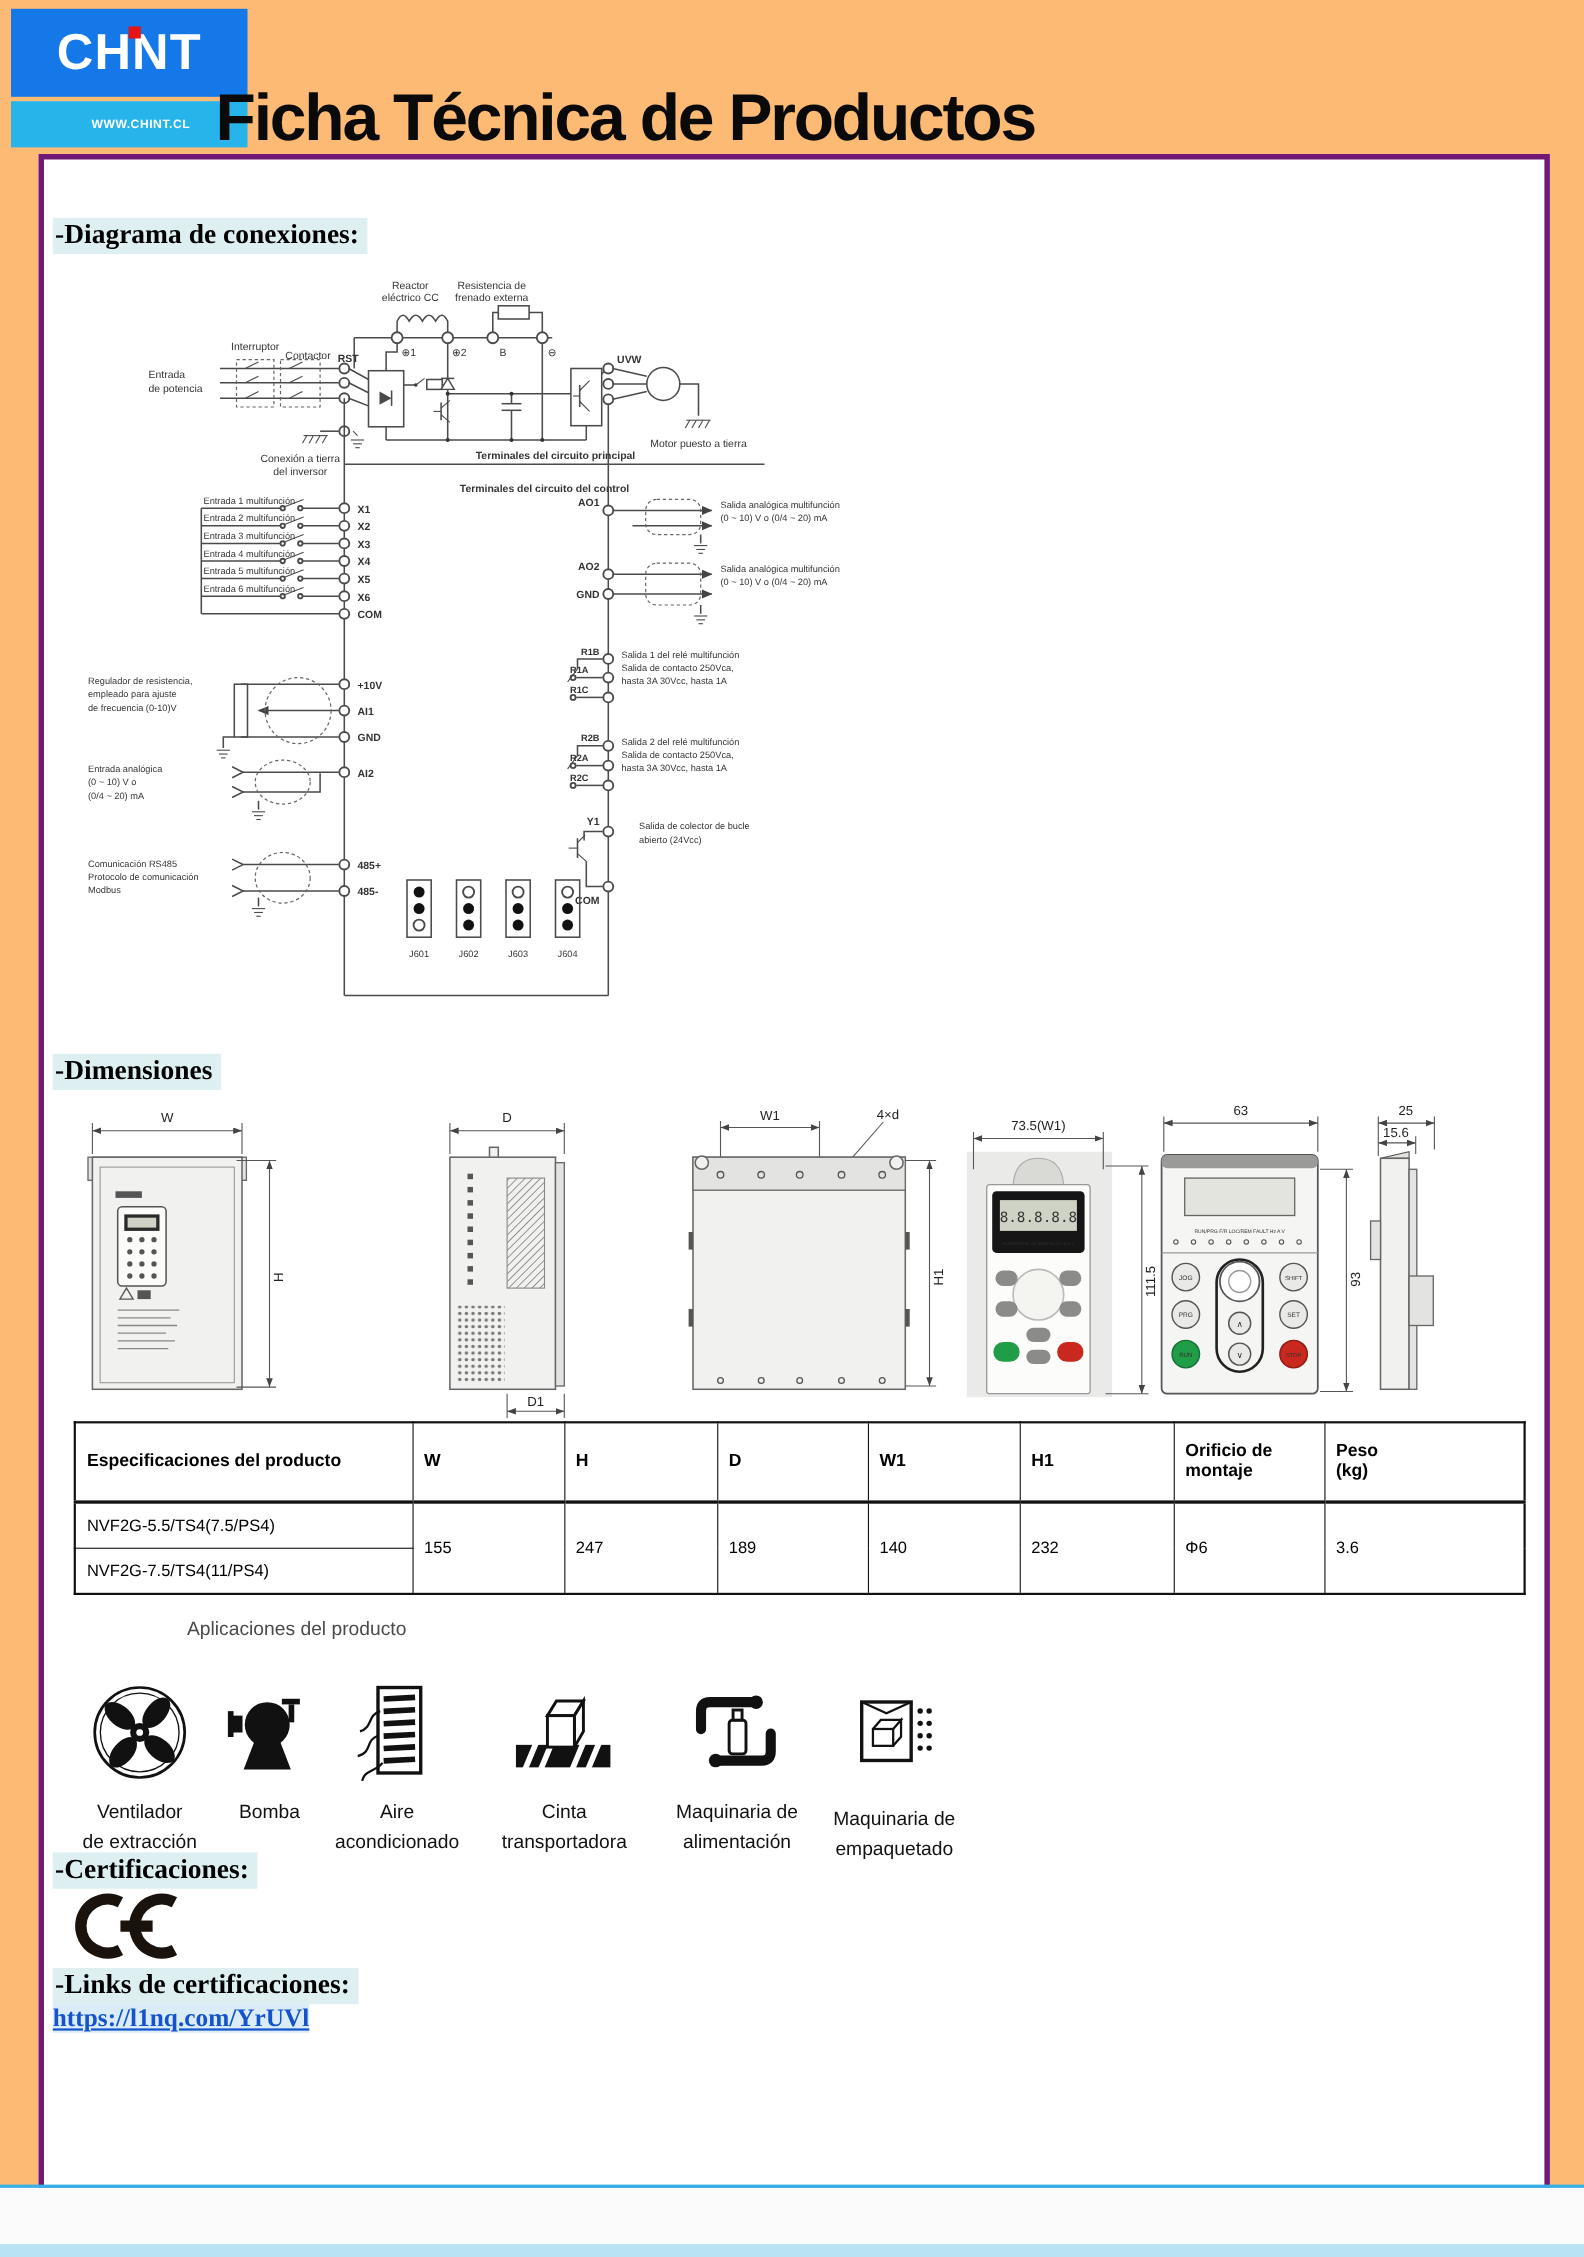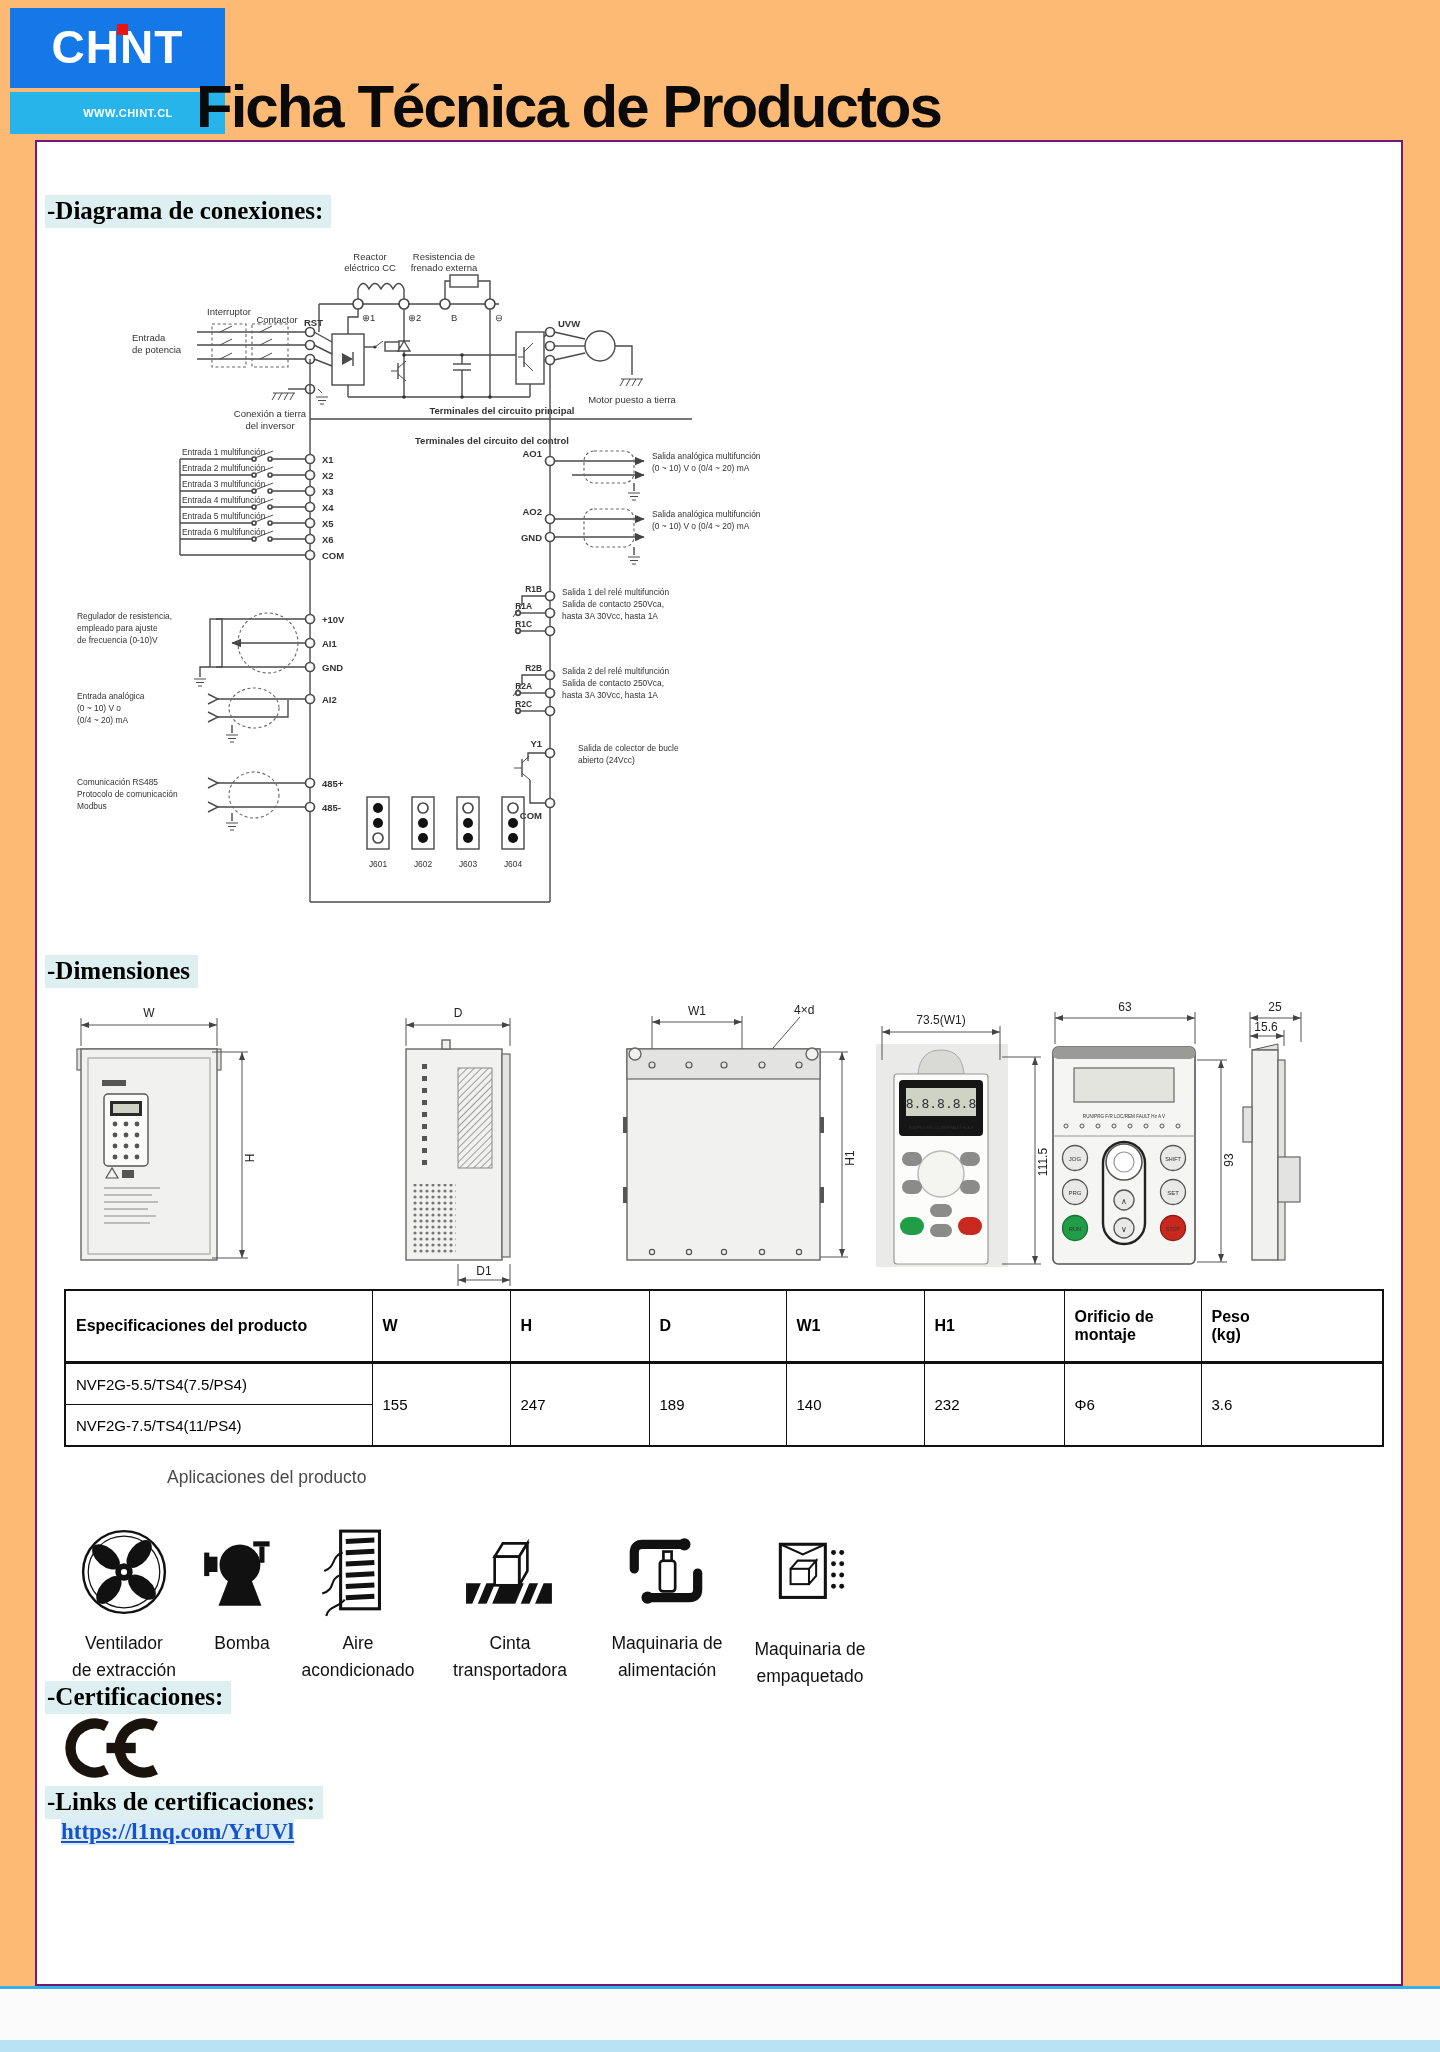--- a/index.html
+++ b/index.html
@@ -10,30 +10,30 @@
   .logo-text{position:absolute;left:0;top:12px;width:215px;text-align:center;color:#fff;
              font-size:46px;font-weight:700;letter-spacing:1px;}
   .logo-dot{position:absolute;left:107px;top:16px;width:11px;height:11px;background:#e81414;}
   .logo-sub{position:absolute;left:10px;top:92px;width:215px;height:42px;background:#27b4ea;}
   .logo-sub span{display:block;text-align:center;line-height:42px;color:#fff;font-size:11px;
                  font-weight:700;letter-spacing:.5px;padding-left:21px;}
   .page-title{position:absolute;left:196px;top:28px;font-size:60px;font-weight:700;
               letter-spacing:-2px;color:#0a0a0a;margin-top:44px;}
   
   .content-box{position:absolute;left:35px;top:140px;width:1364px;height:1842px;
-               border:2px solid #701a75;background:#fff;}
+               border:5px solid #701a75;background:#fff;}
   .sec-head{position:absolute;font-family:"Liberation Serif",serif;font-weight:700;
             font-size:25px;background:#ddeff0;padding:2px 8px 3px 2px;color:#000;}
   .h-diagrama{left:8px;top:53px;}
   .h-dimensiones{left:8px;top:813px;}
   .h-cert{left:8px;top:1539px;}
   .h-links{left:8px;top:1644px;}
   .cert-link{position:absolute;left:8px;top:1677px;font-family:"Liberation Serif",serif;
              font-weight:700;font-size:23px;color:#1553cc;background:#d9ecf7;
-             text-decoration:underline;margin-left:16px;}
+             text-decoration:underline;}
   
   svg{font-family:"Liberation Sans",sans-serif;}
   svg text{fill:#333;}
   .ln{stroke:#4a4a4a;stroke-width:1.4;fill:none;}
   .lnt{stroke:#4a4a4a;stroke-width:1;fill:none;}
   .dsh{stroke:#666;stroke-width:1.1;fill:none;stroke-dasharray:3 2.5;}
   .term{fill:#fff;stroke:#4a4a4a;stroke-width:1.7;}
   .dot{fill:#333;}
   .t9{font-size:9.5px;} .t85{font-size:8.4px;} .tb{font-weight:700;}
   .diagram-svg{position:absolute;left:20px;top:105px;}

